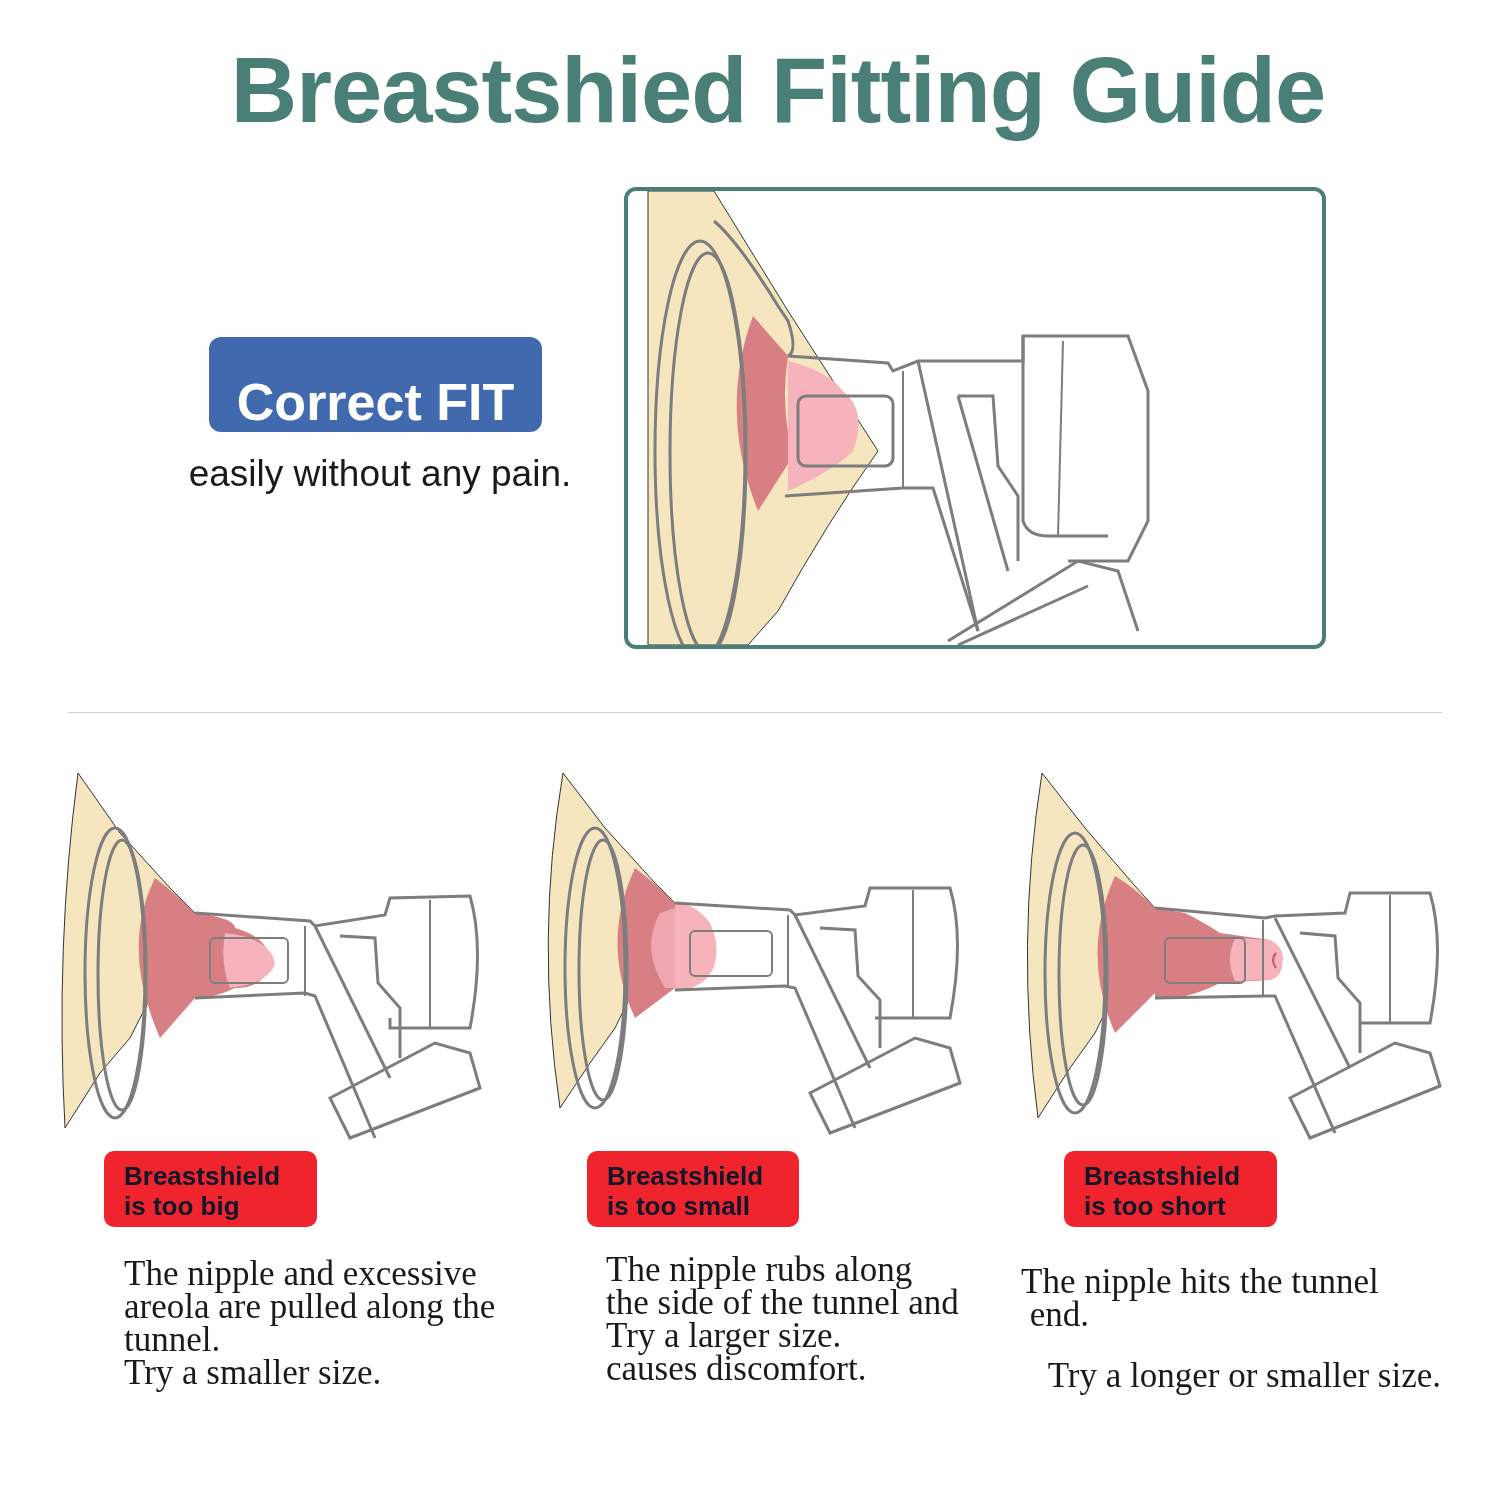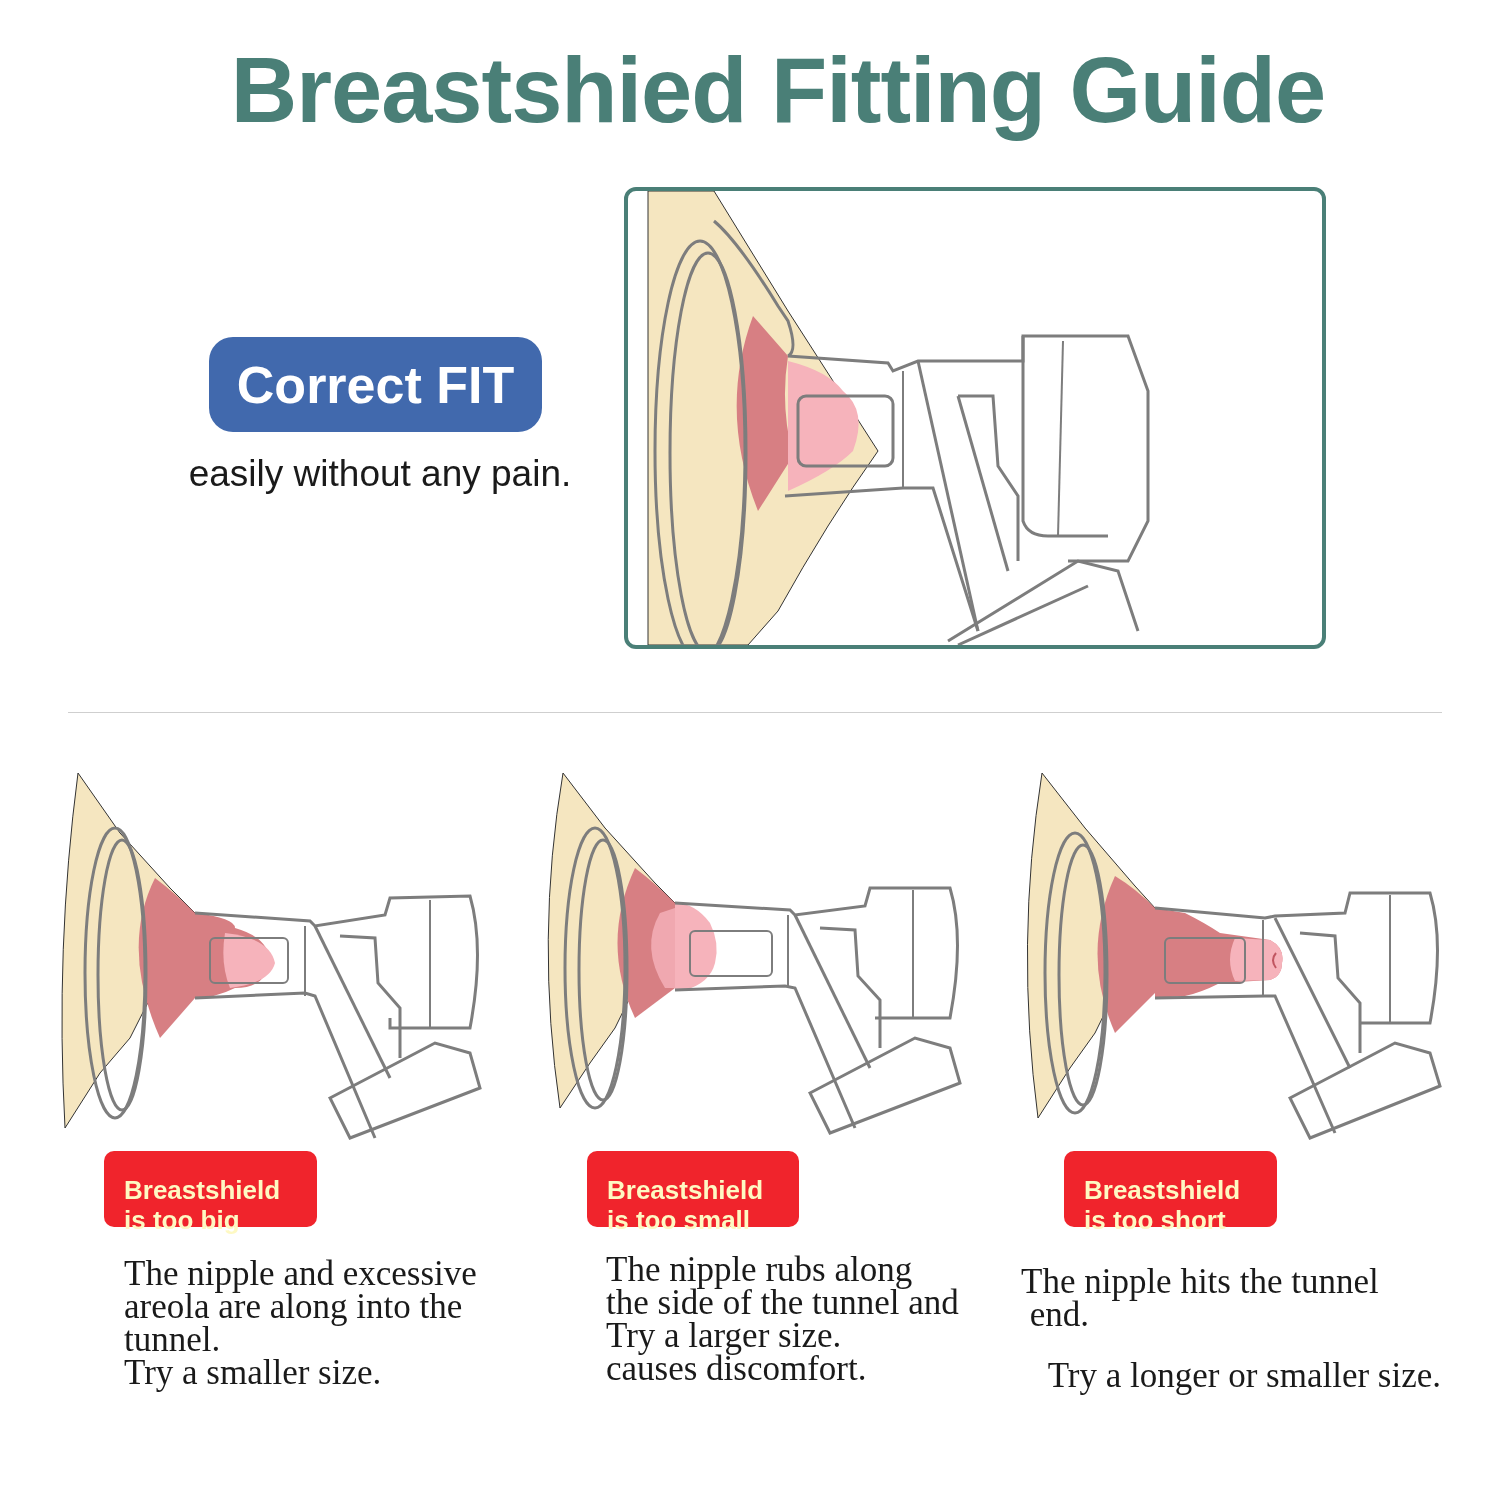--- a/index.html
+++ b/index.html
@@ -1,24 +1,24 @@
 <!DOCTYPE html>
 <html><head>
 <meta charset="utf-8">
 <style>
   html, body { margin: 0; padding: 0; background: #ffffff; }
   body { width: 1500px; height: 1500px; position: relative; overflow: hidden; font-family: "Liberation Sans", sans-serif; }
   .title { position: absolute; left: 0; top: 40px; width: 1556px; text-align: center; font-family: "Liberation Sans", sans-serif; font-weight: bold; font-size: 92px; letter-spacing: -1px; color: #4a7f77; line-height: 100px; }
-  .correct-badge { position: absolute; left: 209px; top: 337px; width: 333px; height: 95px; background: #4169ad; border-radius: 24px; color: #fff; font-weight: bold; font-size: 52px; display: flex; align-items: center; justify-content: center; }
+  .correct-badge { position: absolute; left: 209px; top: 337px; width: 333px; height: 95px; background: #4169ad; border-radius: 12px; color: #fff; font-weight: bold; font-size: 52px; display: flex; align-items: flex-end; justify-content: center; }
   .correct-desc { position: absolute; left: 150px; top: 452px; width: 460px; text-align: center; font-size: 37px; line-height: 44px; color: #1a1a1a; }
   .correct-frame { position: absolute; left: 624px; top: 187px; width: 694px; height: 454px; border: 4px solid #4a7f77; border-radius: 12px; overflow: hidden; background: #fff; }
   .correct-frame svg { position: absolute; left: 0; top: 0; }
   .divider { position: absolute; left: 68px; top: 712px; width: 1374px; height: 1px; background: #cfcfcf; }
   .diagram { position: absolute; }
-  .badge-red { position: absolute; height: 76px; background: #f0242c; border-radius: 10px; color: #fef9c3; font-weight: bold; font-size: 26px; line-height: 30px; padding: 24px 20px; box-sizing: border-box; }
+  .badge-red { position: absolute; height: 76px; background: #f0242c; border-radius: 10px; color: #0f172a; font-weight: bold; font-size: 26px; line-height: 30px; padding: 10px 20px; box-sizing: border-box; }
   .desc { position: absolute; font-size: 35px; line-height: 33px; color: #1a1a1a; font-family: Liberation Serif, serif; }
   .desc p { margin: 0; }
 </style>
 </head>
 <body>
 
 <div class="title">Breastshied Fitting Guide</div>
 
 <div class="correct-badge">
   <span>Correct FIT</span>
@@ -75,21 +75,21 @@
   <path d="M280,168 L315,170 L318,215 L340,240 L340,290" fill="none" stroke="#7d7d7d" stroke-width="3"></path>
   <path d="M370,132 L370,260" fill="none" stroke="#7d7d7d" stroke-width="2"></path>
   <path d="M270,330 L375,275 L410,285 L420,320 L290,370 Z" fill="none" stroke="#7d7d7d" stroke-width="3"></path>
 </svg>
 <div class="badge-red" style="left:104px;top:1151px;width:213px;">
   <div>Breastshield</div>
   <div>is too big</div>
 </div>
 <div class="desc" style="left:124px;top:1257px;width:390px;">
   <p>The nipple and excessive</p>
-  <p>areola are along into the</p>
+  <p>areola are pulled along the</p>
   <p>tunnel.</p>
   <p>Try a smaller size.</p>
 </div>
 
 <svg class="diagram" style="left:535px;top:768px;" width="440" height="380" viewBox="0 0 440 380">
   <path d="M28,5 L70,60 L120,115 L140,135 Q110,200 80,260 L55,295 L25,340 Q0,170 28,5 Z" fill="#f5e6c0" stroke="#333" stroke-width="1"></path>
   <path d="M100,100 Q65,175 100,250 L140,220 L140,135 Q120,115 100,100 Z" fill="#d77f83"></path>
   <ellipse cx="60" cy="200" rx="30" ry="140" fill="none" stroke="#7d7d7d" stroke-width="3"></ellipse>
   <ellipse cx="68" cy="202" rx="24" ry="130" fill="none" stroke="#7d7d7d" stroke-width="3"></ellipse>
   <path d="M140,135 Q160,135 175,155 Q185,175 180,195 Q175,215 150,222 L140,222 Z" fill="#f6b3bb"></path>

